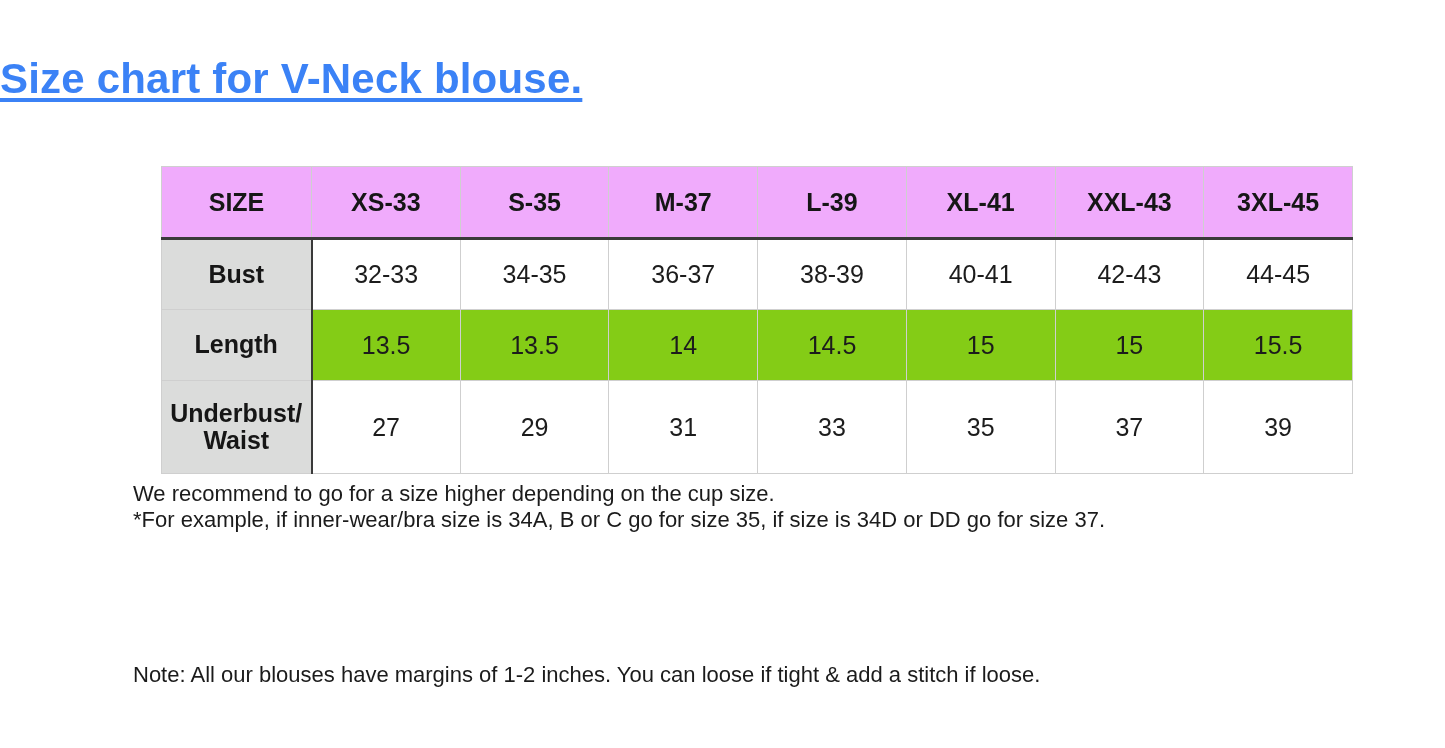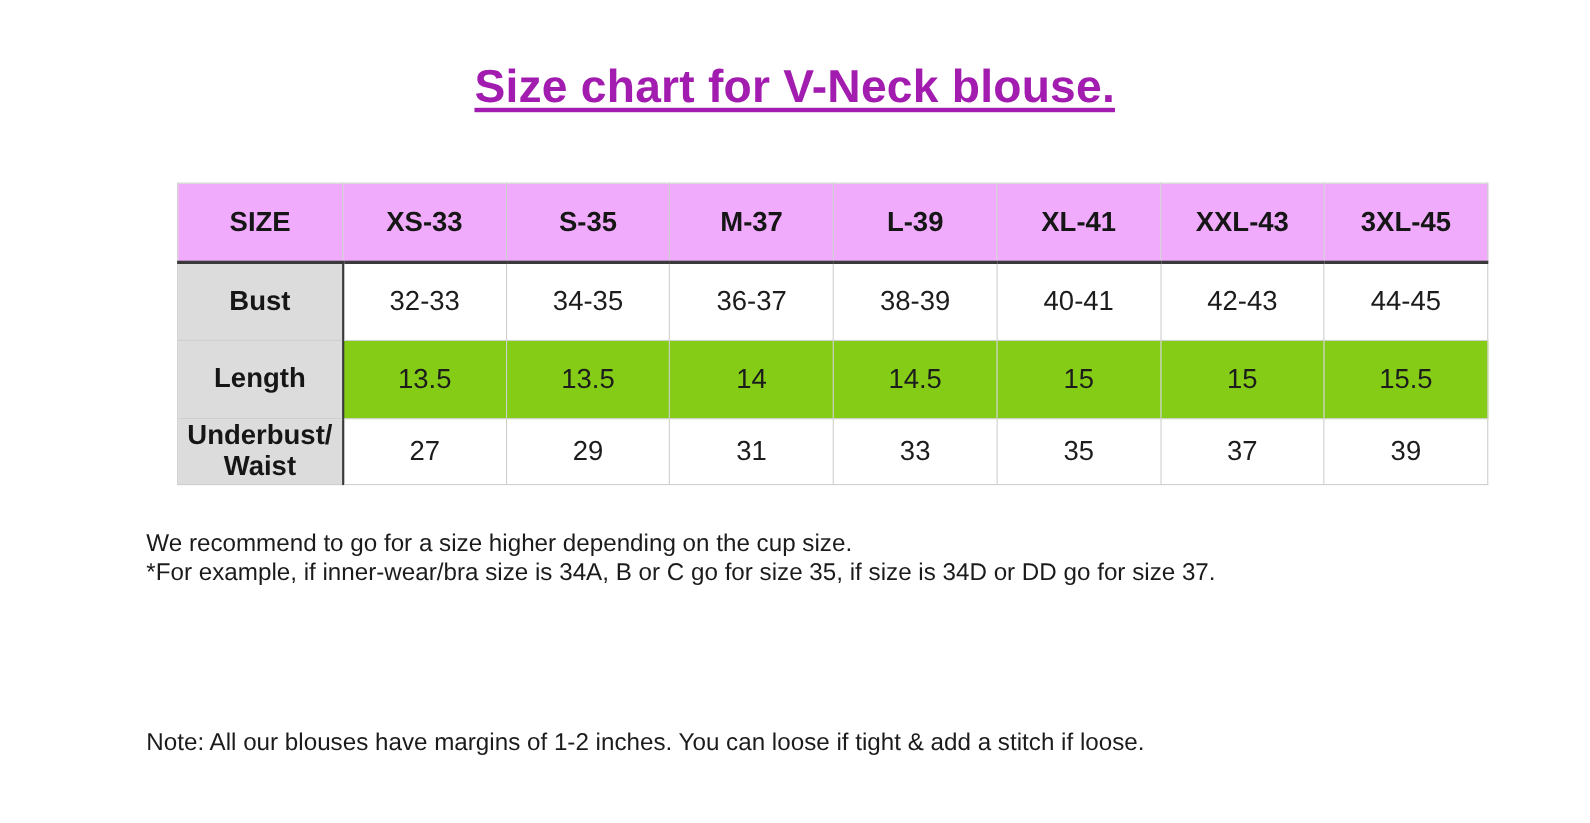--- a/index.html
+++ b/index.html
@@ -13,28 +13,28 @@
     position: relative;
     overflow: hidden;
     font-family: "Liberation Sans", sans-serif;
     color: #1b1b1b;
   }
   .page-title {
     position: absolute;
     top: 55px;
     left: 0;
     width: 1445px;
-    text-align: center;
+    text-align: left;
     font-size: 42px;
     font-weight: 700;
     letter-spacing: 0.2px;
     text-decoration: underline;
     text-decoration-thickness: 4px;
     text-underline-offset: 5px;
-    color: #a21caf;
+    color: #3b82f6;
   }
   table.size-table {
     position: absolute;
     left: 161px;
     top: 166px;
     width: 1192px;
     border-collapse: collapse;
     table-layout: fixed;
   }
   .size-table th, .size-table td {
@@ -55,21 +55,21 @@
   }
   .size-table tbody th.row-label {
     background: #dbdcdb;
     font-weight: 700;
     border-right: 2px solid #3a3a3a;
     white-space: pre-line;
     line-height: 1.1;
     color: #161616;
   }
   .size-table tbody tr { height: 71px; }
-  .size-table tbody tr.last { height: 60px; }
+  .size-table tbody tr.last { height: 93px; }
   .size-table tbody tr.stripe td { background: #84cc16; }
   .text-block {
     position: absolute;
     left: 133px;
     width: 1218px;
     font-size: 22px;
     line-height: 26px;
     color: #1b1b1b;
   }
   #para1 { top: 481px; }

